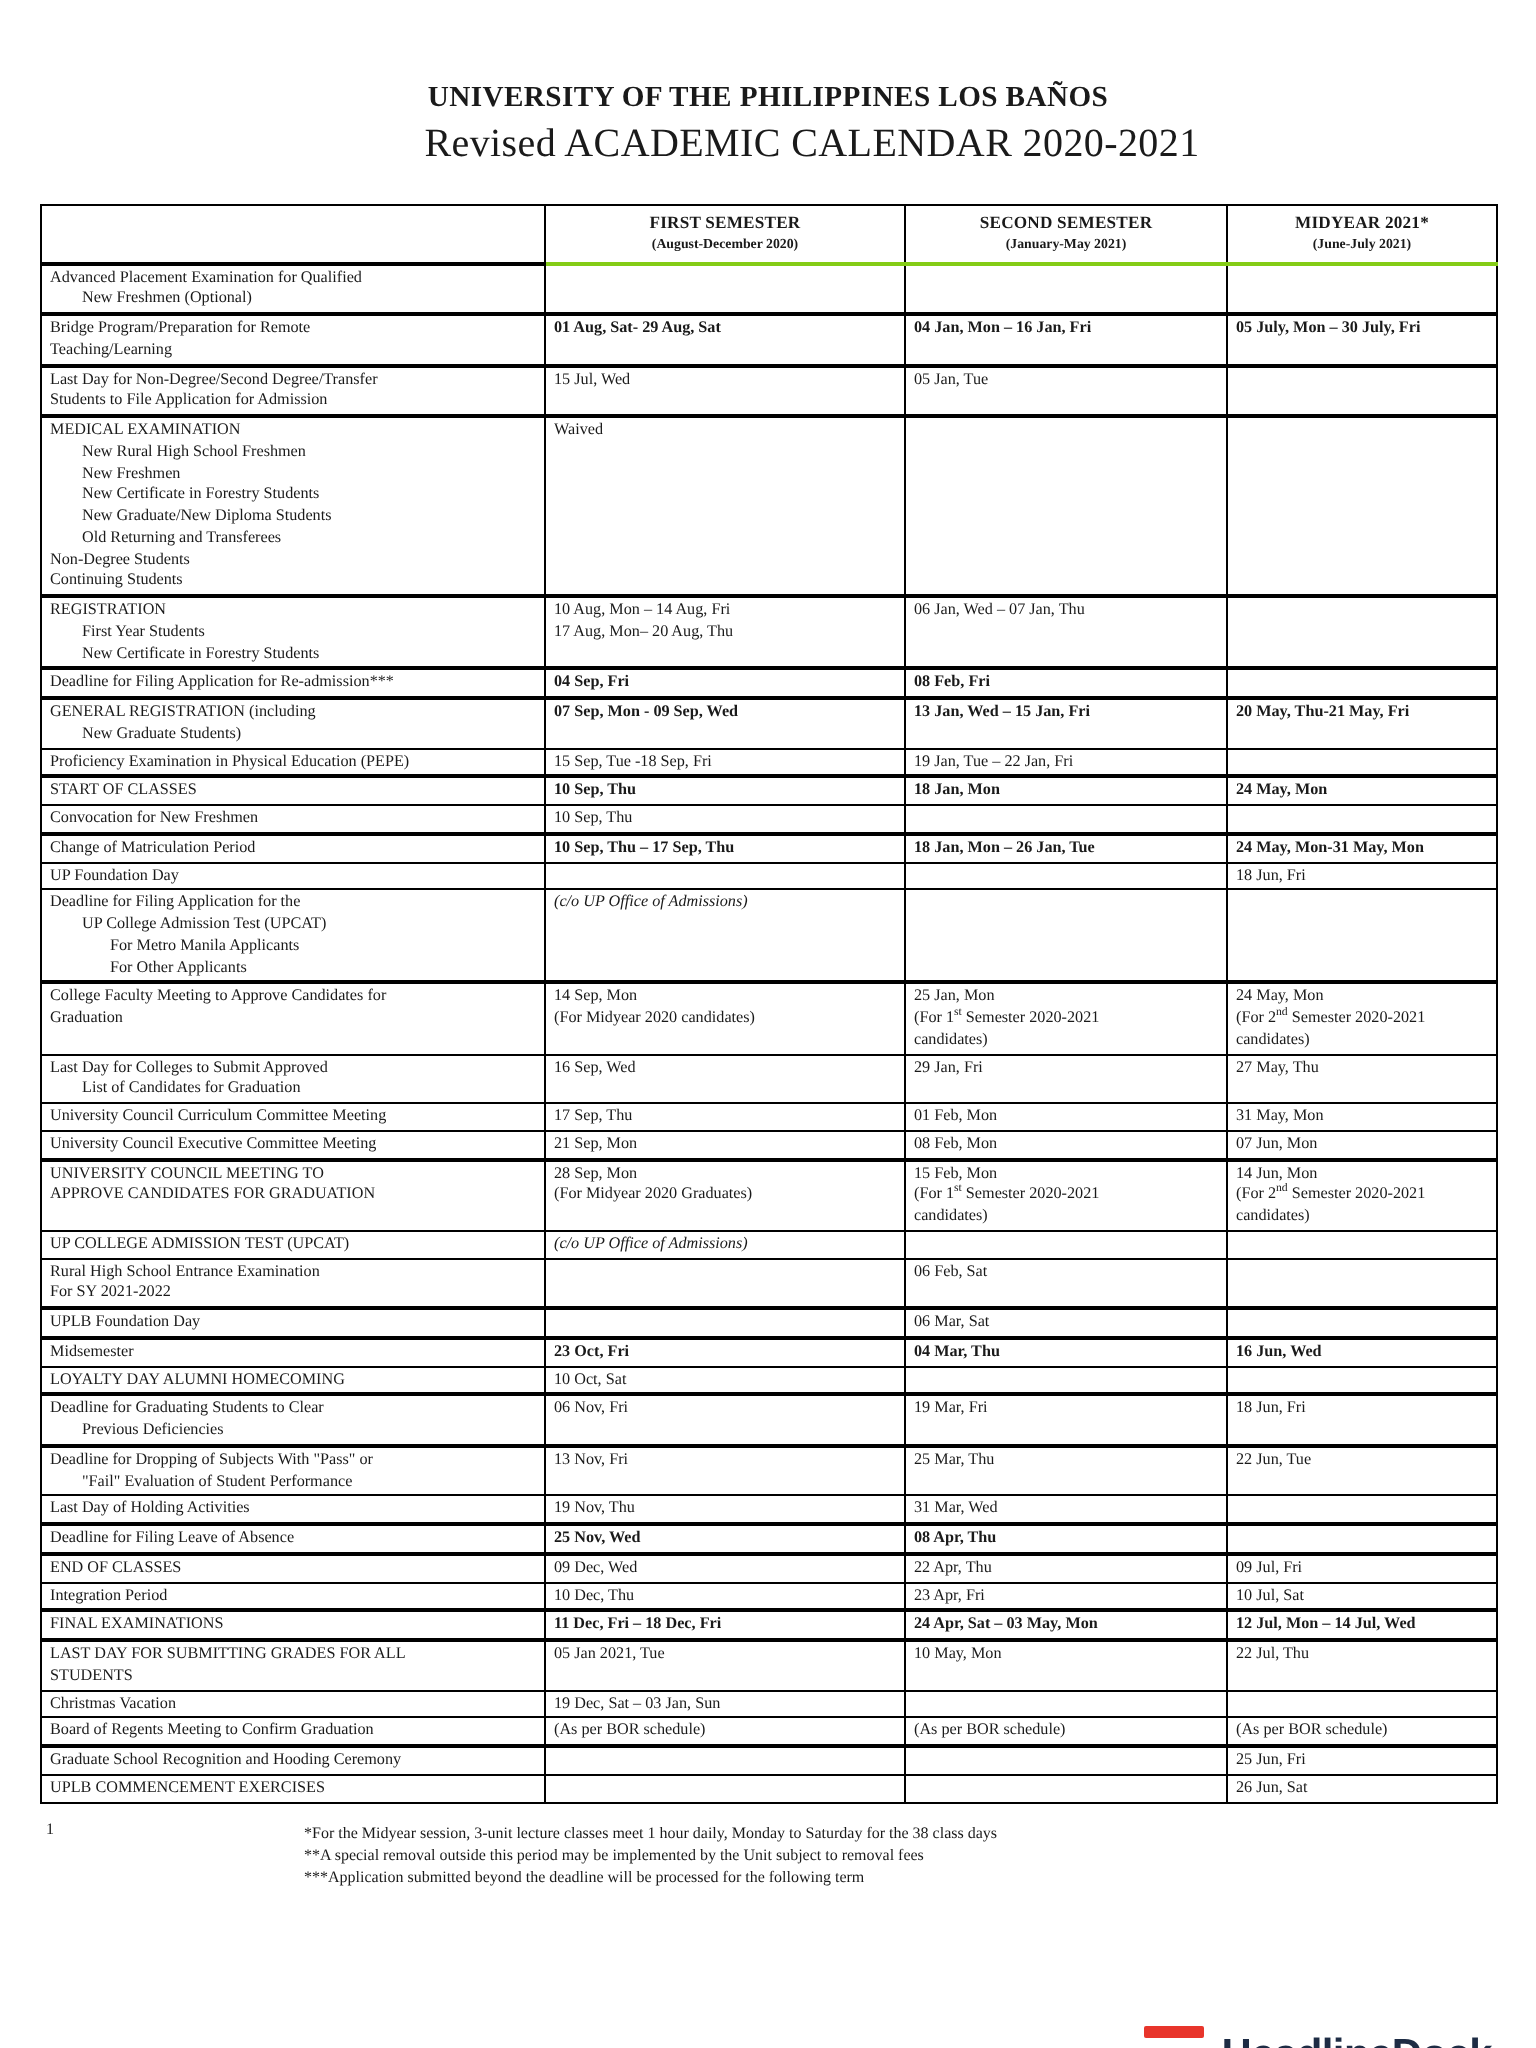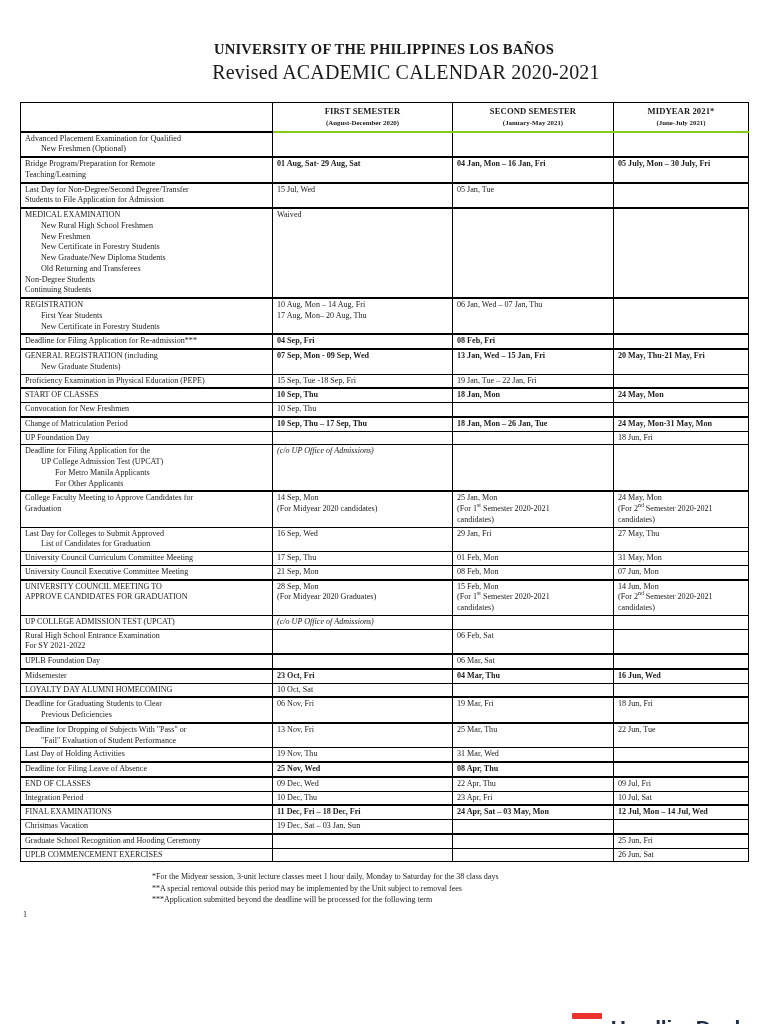--- a/index.html
+++ b/index.html
@@ -579,29 +579,58 @@
             <td>
               <span class="ln b">11 Dec, Fri – 18 Dec, Fri</span>
             </td>
             <td>
               <span class="ln b">24 Apr, Sat – 03 May, Mon</span>
             </td>
             <td>
               <span class="ln b">12 Jul, Mon – 14 Jul, Wed</span>
             </td>
           </tr>
+          <tr class="thick-top">
+            <td class="ev b">
+              <span class="ln">LAST DAY FOR SUBMITTING GRADES FOR ALL</span>
+              <span class="ln">STUDENTS</span>
+            </td>
+            <td>
+              <span class="ln">05 Jan 2021, Tue</span>
+            </td>
+            <td>
+              <span class="ln">10  May, Mon</span>
+            </td>
+            <td>
+              <span class="ln">22 Jul, Thu</span>
+            </td>
+          </tr>
           <tr>
             <td class="ev">
               <span class="ln">Christmas Vacation</span>
             </td>
             <td>
               <span class="ln">19 Dec, Sat – 03 Jan, Sun</span>
             </td>
             <td></td>
             <td></td>
+          </tr>
+          <tr>
+            <td class="ev">
+              <span class="ln">Board of Regents Meeting to Confirm Graduation</span>
+            </td>
+            <td>
+              <span class="ln">(As per BOR schedule)</span>
+            </td>
+            <td>
+              <span class="ln">(As per BOR schedule)</span>
+            </td>
+            <td>
+              <span class="ln">(As per BOR schedule)</span>
+            </td>
           </tr>
           <tr class="thick-top">
             <td class="ev b">
               <span class="ln">Graduate School Recognition  and Hooding Ceremony</span>
             </td>
             <td></td>
             <td></td>
             <td>
               <span class="ln">25 Jun, Fri</span>
             </td>

